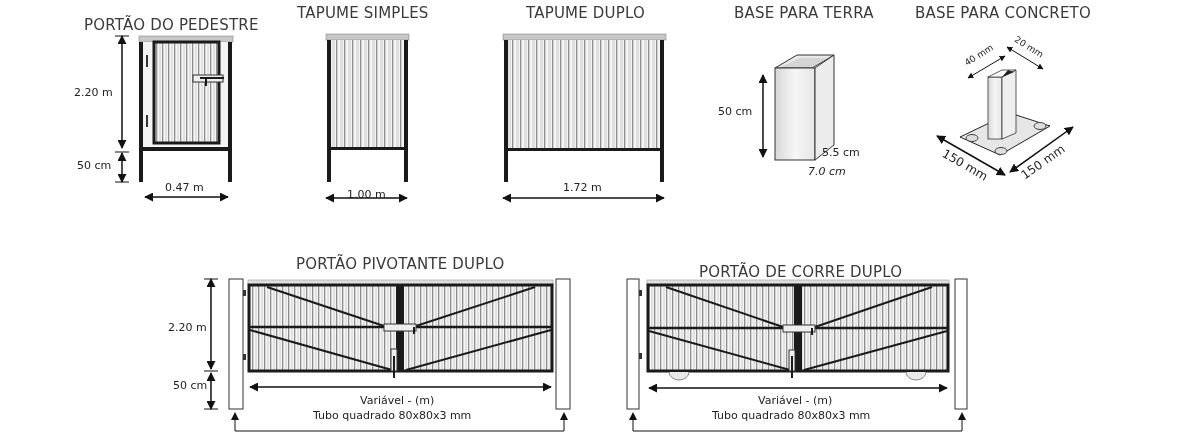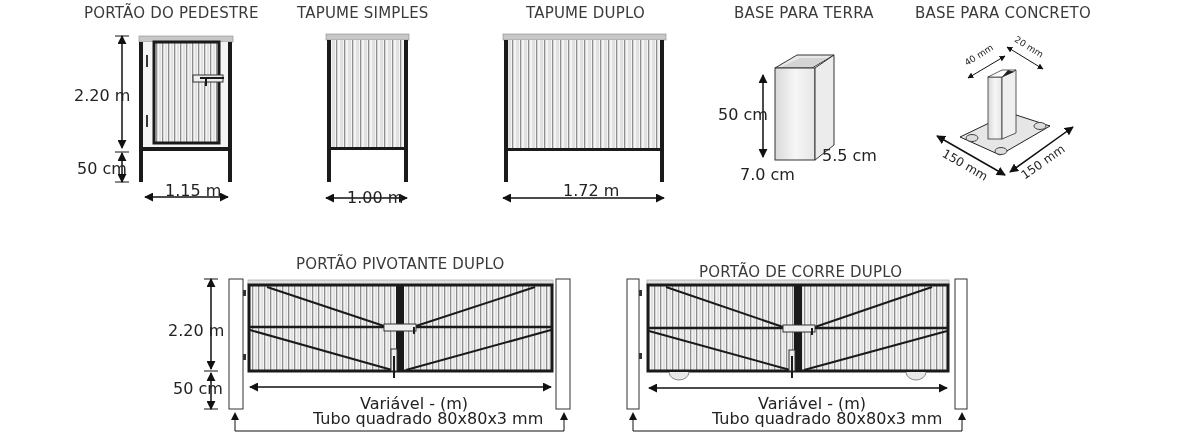--- a/index.html
+++ b/index.html
@@ -1,18 +1,18 @@
 <!DOCTYPE html>
 <html><head>
 <meta charset="utf-8">
 <style>
   html,body{margin:0;padding:0;background:#ffffff;}
   body{width:1200px;height:440px;position:relative;overflow:hidden;font-family:"DejaVu Sans","Liberation Sans",sans-serif;color:#222;}
   .title{position:absolute;font-size:15px;color:#3a3a3a;letter-spacing:0.2px;white-space:nowrap;}
-  .lbl{position:absolute;font-size:16px;color:#222;white-space:nowrap;}
+  .lbl{position:absolute;font-size:11px;color:#222;white-space:nowrap;}
   svg.fig{position:absolute;left:0;top:0;}
 </style>
 </head>
 <body>
 
 <svg class="fig" width="1200" height="440" viewBox="0 0 1200 440">
   <defs>
     <pattern id="corr" width="6" height="10" patternUnits="userSpaceOnUse">
       <rect width="6" height="10" fill="#f4f4f4"></rect>
       <rect x="0" width="1.3" height="10" fill="#8e8e8e"></rect>
@@ -141,36 +141,36 @@
     <rect x="791" y="356" width="2" height="22" fill="#1a1a1a"></rect>
     <path d="M669,372 A10,8 0 0 0 689,372" fill="#e8e8e8" stroke="#888"></path>
     <path d="M906,372 A10,8 0 0 0 926,372" fill="#e8e8e8" stroke="#888"></path>
     <line x1="649" y1="388" x2="947" y2="388" stroke="#111" stroke-width="1.5" marker-start="url(#ah)" marker-end="url(#ah)"></line>
     <polyline points="633,414 633,431 962,431 962,414" fill="none" stroke="#111" stroke-width="1"></polyline>
     <path d="M629,420 L633,412 L637,420 z" fill="#111"></path>
     <path d="M958,420 L962,412 L966,420 z" fill="#111"></path>
   </g>
 </svg>
 
-<div class="title" style="left:84px;top:4px;">PORTÃO DO PEDESTRE</div>
+<div class="title" style="left:84px;top:16px;">PORTÃO DO PEDESTRE</div>
 <div class="title" style="left:297px;top:4px;">TAPUME SIMPLES</div>
 <div class="title" style="left:526px;top:4px;">TAPUME DUPLO</div>
 <div class="title" style="left:734px;top:4px;">BASE PARA TERRA</div>
 <div class="title" style="left:915px;top:4px;">BASE PARA CONCRETO</div>
 <div class="title" style="left:296px;top:255px;">PORTÃO PIVOTANTE DUPLO</div>
 <div class="title" style="left:699px;top:255px;margin-top:8px;">PORTÃO DE CORRE DUPLO</div>
 
 <div class="lbl" style="left:74px;top:86px;">2.20 m</div>
 <div class="lbl" style="left:77px;top:159px;">50 cm</div>
-<div class="lbl" style="left:165px;top:181px;">1.15 m</div>
+<div class="lbl" style="left:165px;top:181px;">0.47 m</div>
 <div class="lbl" style="left:347px;top:188px;">1.00 m</div>
 <div class="lbl" style="left:563px;top:181px;">1.72 m</div>
 <div class="lbl" style="left:718px;top:105px;">50  cm</div>
 <div class="lbl" style="left:822px;top:146px;">5.5 cm</div>
-<div class="lbl" style="left:740px;top:165px;">7.0 cm</div>
+<div class="lbl" style="left:808px;top:165px;font-style:italic;">7.0 cm</div>
 <div class="lbl" style="left:963px;top:50px;font-size:9px;transform:rotate(-32deg);">40 mm</div>
 <div class="lbl" style="left:1013px;top:42px;font-size:9px;transform:rotate(32deg);">20 mm</div>
 <div class="lbl" style="left:940px;top:158px;font-size:12px;transform:rotate(30deg);">150 mm</div>
 <div class="lbl" style="left:1018px;top:155px;font-size:12px;transform:rotate(-35deg);">150 mm</div>
 
 <div class="lbl" style="left:168px;top:321px;">2.20 m</div>
 <div class="lbl" style="left:173px;top:379px;">50 cm</div>
 <div class="lbl" style="left:360px;top:394px;">Variável - (m)</div>
 <div class="lbl" style="left:313px;top:409px;">Tubo quadrado 80x80x3 mm</div>
 <div class="lbl" style="left:758px;top:394px;">Variável - (m)</div>

